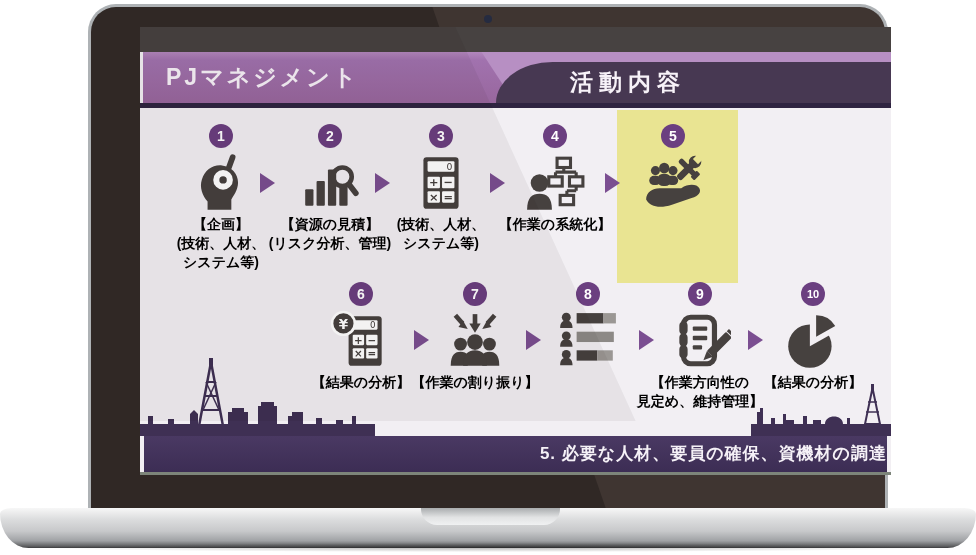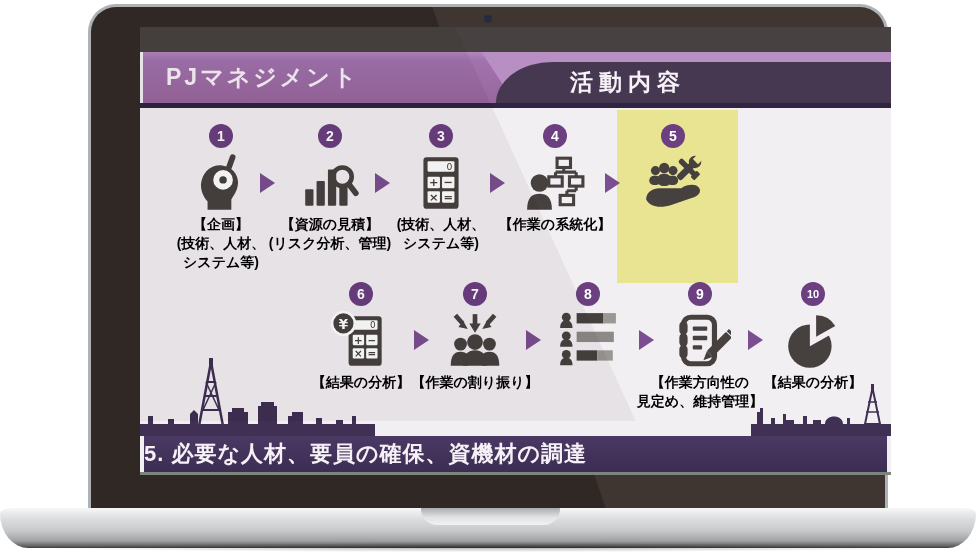--- a/index.html
+++ b/index.html
@@ -53,21 +53,21 @@
   .badge.b10{font-size:11px;}
   .icon{width:62px;height:62px;margin:4px auto 0 auto;}
   .icon svg{display:block;}
   .lbl{margin-top:1px;font-size:14px;line-height:19px;font-weight:700;color:#000000;white-space:nowrap;}
   .flow-arrow{position:absolute;width:0;height:0;border-top:10px solid transparent;
     border-bottom:10px solid transparent;border-left:15px solid #7b4e91;}
 
   
   .footer-bar{position:absolute;left:4px;top:384px;width:743px;height:36px;
     background:linear-gradient(180deg,#4a3963 0%,#3c2d54 100%);}
-  .footer-bar .t{width:100%;text-align:left;line-height:36px;font-size:22px;font-weight:bold;
+  .footer-bar .t{width:100%;text-align:right;line-height:36px;font-size:17px;font-weight:bold;
     color:#f5f1f7;letter-spacing:1px;white-space:nowrap;}
   .skyline{position:absolute;z-index:1;}
   svg text{font-family:"DejaVu Sans","Liberation Sans",sans-serif;}
 </style>
 </head>
 <body>
 
 <div class="stage">
 
   <div class="screen-shell">

